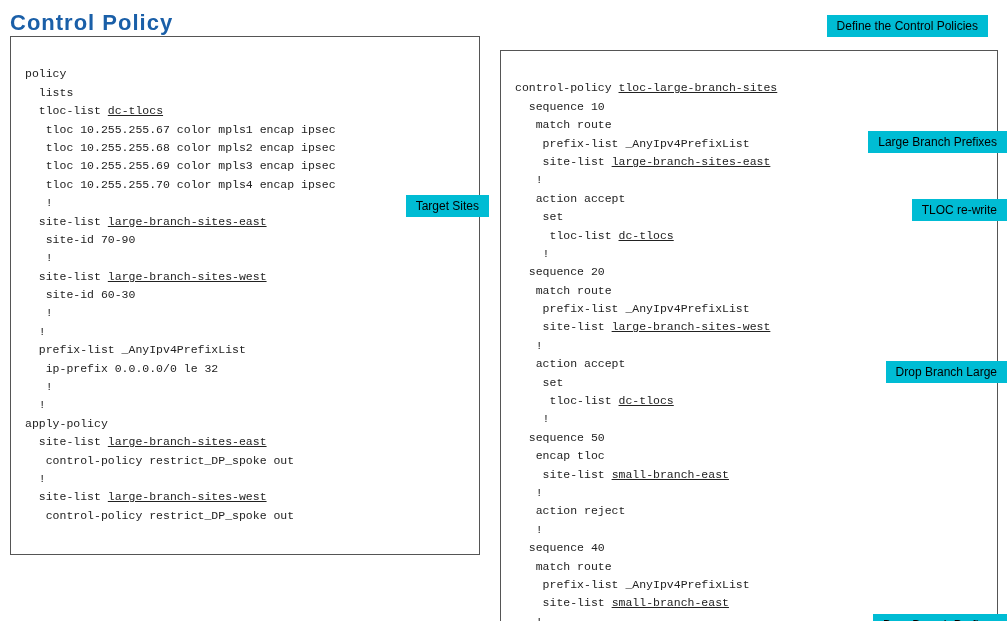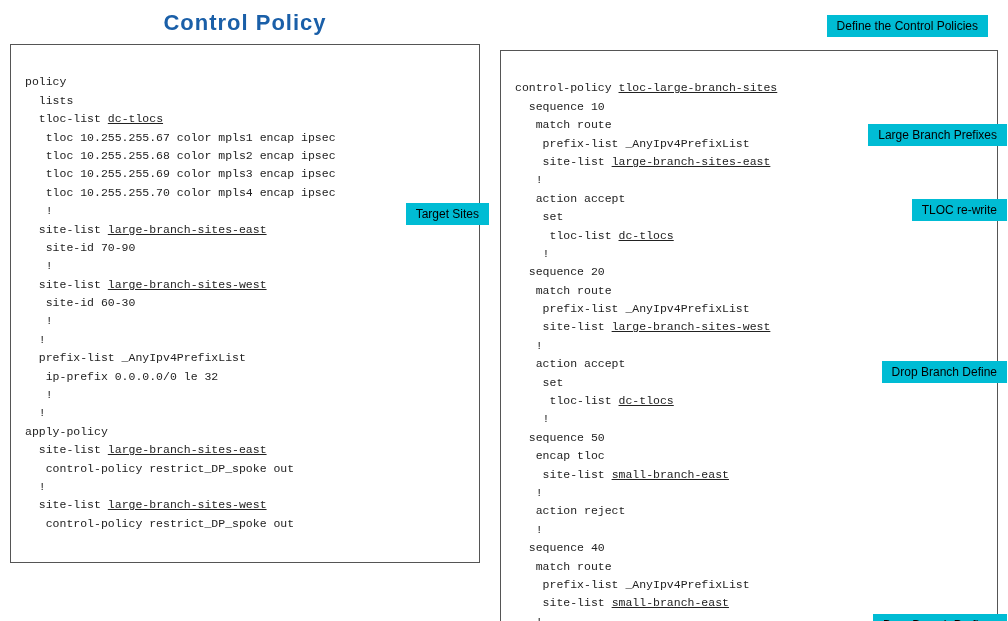--- a/index.html
+++ b/index.html
@@ -26,23 +26,22 @@
     .left-panel {
       width: 470px;
       flex-shrink: 0;
     }
 
     .control-policy-title {
       font-family: Arial, sans-serif;
       font-size: 22px;
       font-weight: bold;
       color: #1a5fa8;
-      margin-bottom: 8px;
+      margin-bottom: 0;
       letter-spacing: 1px;
-      text-align: center;
     }
 
     .left-box {
       border: 1px solid #555;
       padding: 10px 14px;
       position: relative;
       min-height: 430px;
     }
 
     .code-block {
@@ -102,21 +101,21 @@
     
     .top-right-callout {
       position: absolute;
       top: 5px;
       right: 10px;
     }
 
     
     .callout-large-branch {
       position: absolute;
-      top: 73px;
+      top: 80px;
       right: -10px;
     }
 
     .callout-tloc-rewrite {
       position: absolute;
       top: 148px;
       right: -10px;
     }
 
     .callout-drop-branch-tlocs {
@@ -177,21 +176,21 @@
   <div class="right-panel">
 
     <div class="callout top-right-callout">Define the Control Policies</div>
 
     <div class="right-box">
 
       <div class="callout callout-large-branch">Large Branch Prefixes</div>
 
       <div class="callout callout-tloc-rewrite">TLOC re-write</div>
 
-      <div class="callout callout-drop-branch-tlocs">Drop Branch Define</div>
+      <div class="callout callout-drop-branch-tlocs">Drop Branch Large</div>
 
       <div class="callout callout-drop-branch-prefixes">Drop Branch Prefixes</div>
 
       <div class="code-block">
 <span>control-policy <span class="underline">tloc-large-branch-sites</span></span>
 <span>  sequence 10</span>
 <span>   match route</span>
 <span>    prefix-list _AnyIpv4PrefixList</span>
 <span>    site-list <span class="underline">large-branch-sites-east</span></span>
 <span>   !</span>

